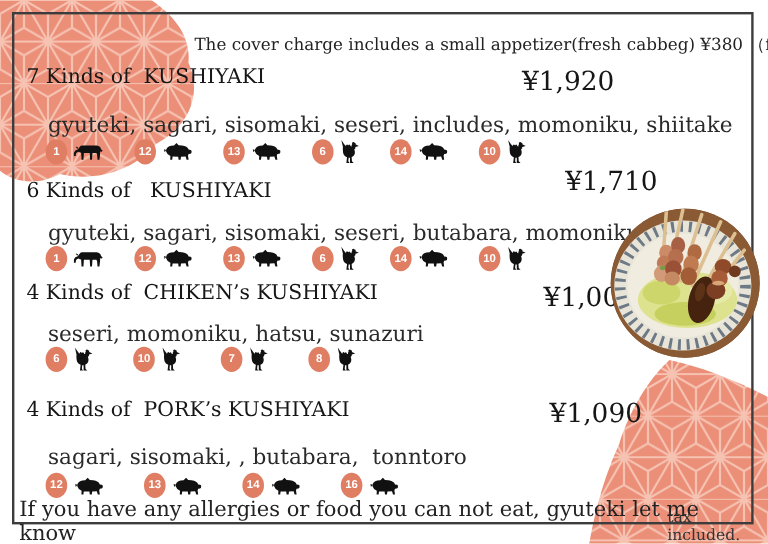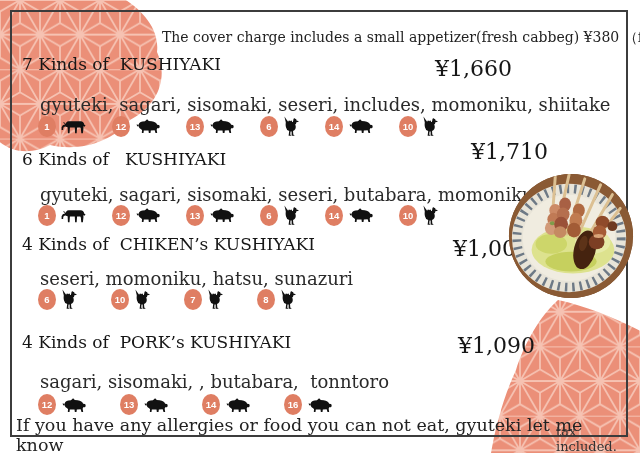--- a/index.html
+++ b/index.html
@@ -63,21 +63,21 @@
   <path fill="url(#asanoha)" d="M558,300 C586,306 616,318 646,334 L646,459 L490,459 C495,428 503,398 516,370 C524,344 540,316 558,300 Z"></path>
 </svg>
 
 <div class="card"></div>
 
 <div class="content">
 
   <div class="subtitle">The cover charge includes a small appetizer(fresh cabbeg) ¥380 （free refills）</div>
 
   <div class="h s0-h">7 Kinds of  KUSHIYAKI</div>
-  <div class="price s0-p">¥1,660</div>
+  <div class="price s0-p">¥1,920</div>
   <div class="ing s0-i">gyuteki, sagari, sisomaki, seseri, includes, momoniku, shiitake</div>
   <div class="icons row6 s0-r">
     <span class="icon-group">
         <span class="badge">1</span>
         <svg width="27" height="20" viewBox="0 0 34 24">
           <use href="#sym-cow"></use>
         </svg>
       </span>
     <span class="icon-group">
         <span class="badge">12</span>

